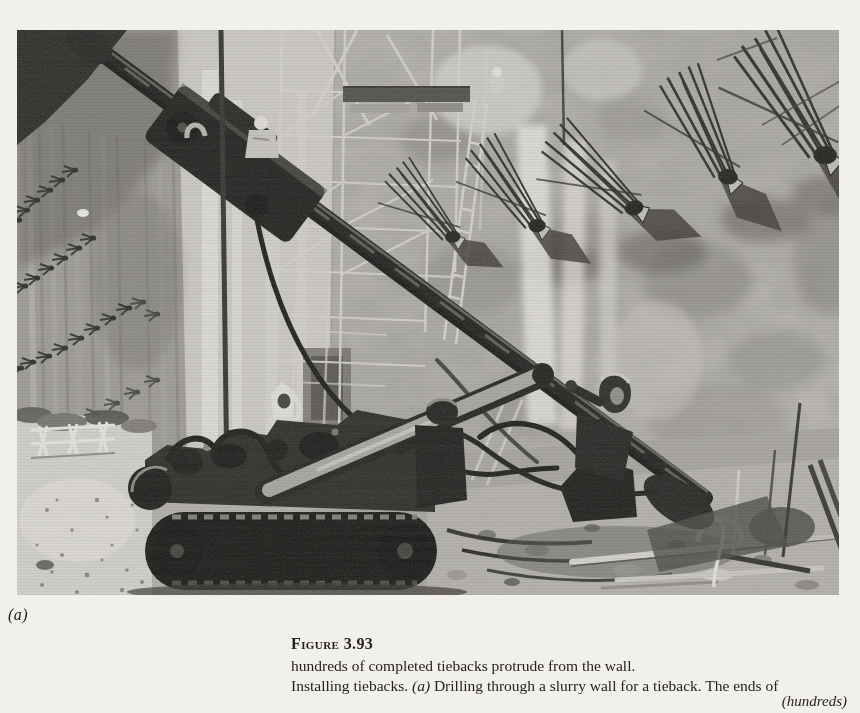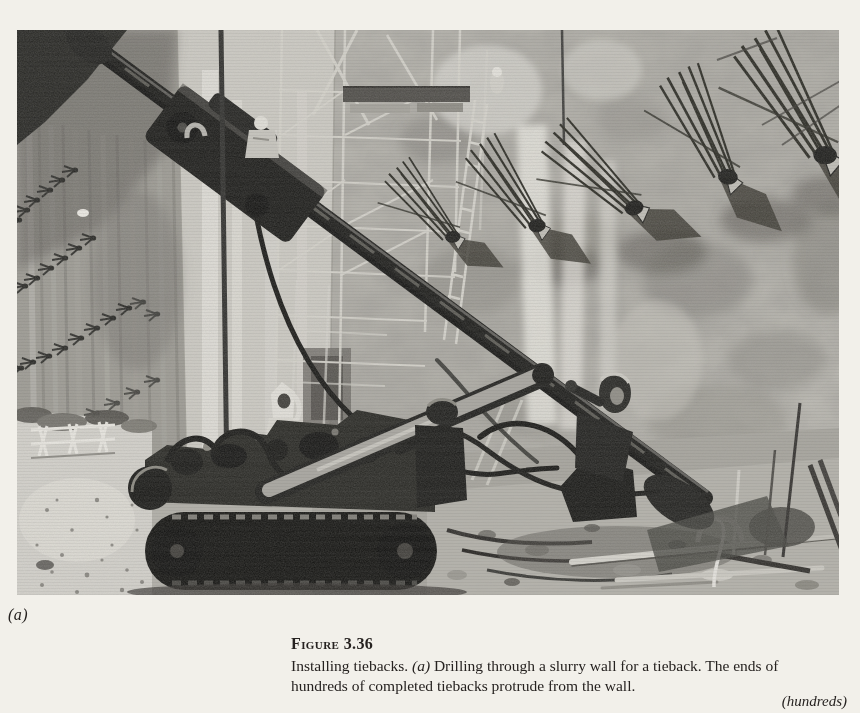--- a/index.html
+++ b/index.html
@@ -426,20 +426,20 @@
 
     <rect x="0" y="0" width="822" height="565" filter="url(#f-grain)" opacity="0.26"></rect>
     <rect x="0" y="0" width="822" height="565" filter="url(#f-band)" opacity="0.12"></rect>
   </svg>
   <div class="scanlines"></div>
   </div>
 
   <div class="photo-label it">(a)</div>
 
   <div class="caption">
-    <div class="fig-num">Figure 3.36</div>
+    <div class="fig-num">Figure 3.93</div>
+    <div class="cap-line">hundreds of completed tiebacks protrude from the wall.</div>
     <div class="cap-line"><span>Installing tiebacks. </span><span class="it">(a)</span><span> Drilling through a slurry wall for a tieback. The ends of</span></div>
-    <div class="cap-line">hundreds of completed tiebacks protrude from the wall.</div>
   </div>
 
   <div class="continued">(hundreds)</div>
 
 </div>
 
 </body></html>

